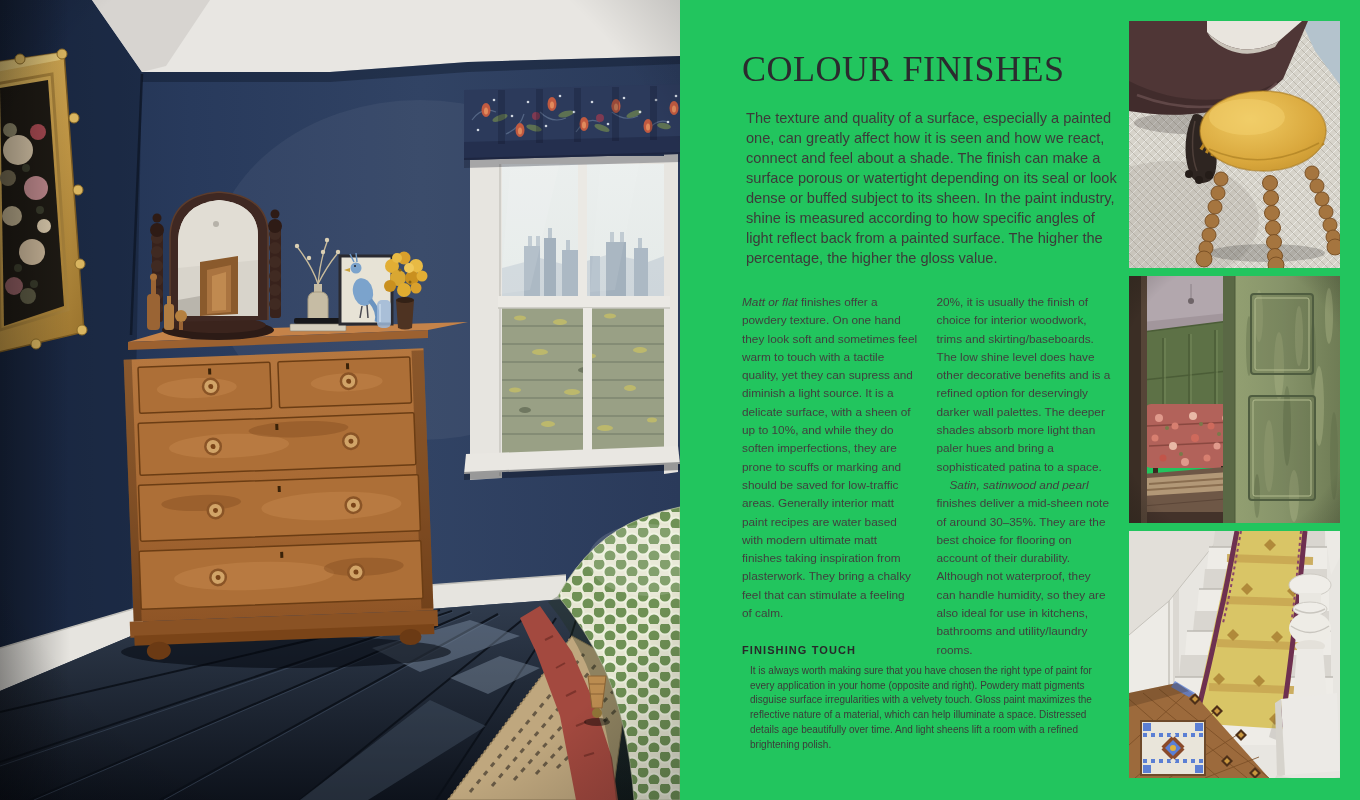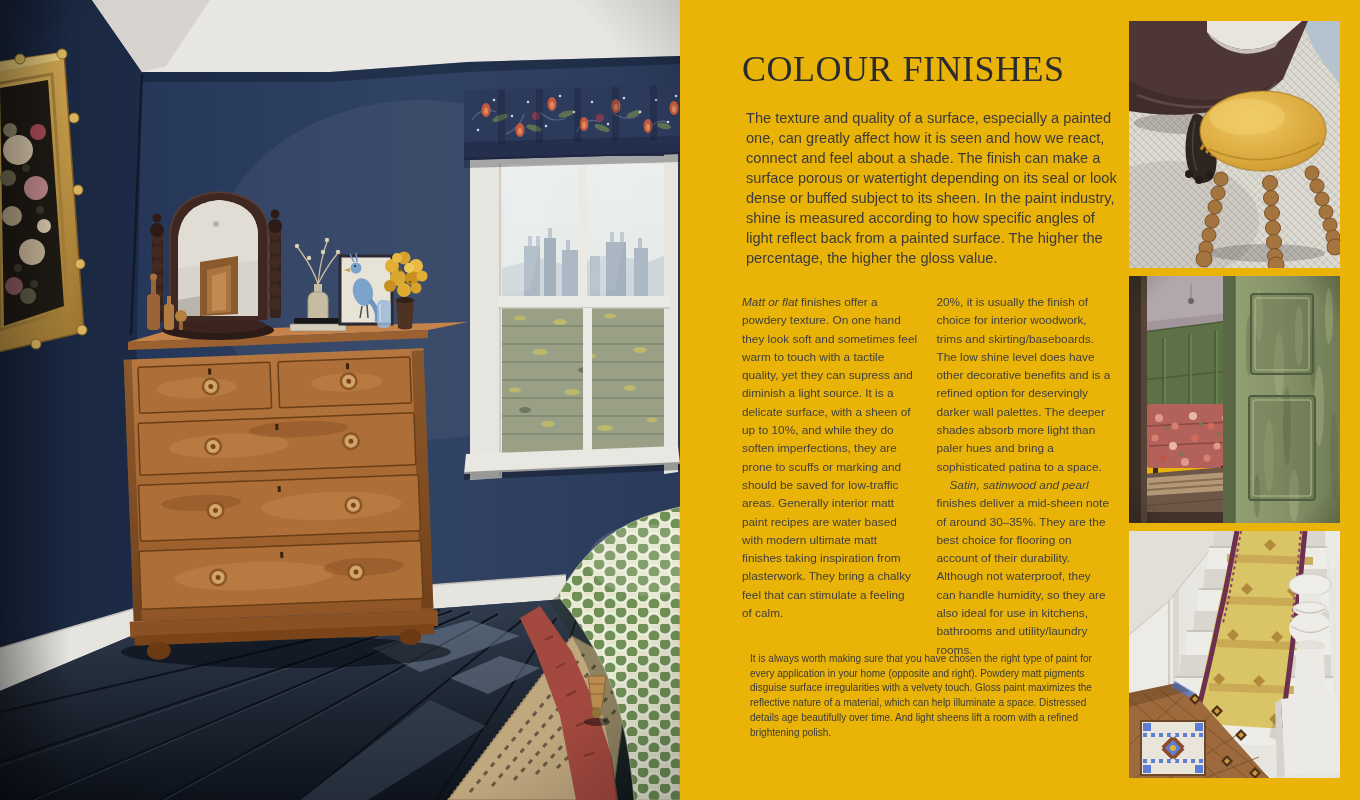--- a/index.html
+++ b/index.html
@@ -1,21 +1,21 @@
 <!DOCTYPE html>
 <html><head>
 <meta charset="utf-8">
 <style>
   html,body{margin:0;padding:0;}
   body{width:1360px;height:800px;background:#ffffff;font-family:"Liberation Sans",sans-serif;}
   .spread{position:relative;width:1360px;height:800px;background:#fdfdfc;overflow:hidden;}
   figure{margin:0;padding:0;}
   .photo-left{position:absolute;left:0;top:0;width:680px;height:800px;}
   .photo-left svg{display:block;}
-  .page-right{position:absolute;left:680px;top:0;width:680px;height:800px;background:#eab308;}
+  .page-right{position:absolute;left:680px;top:0;width:680px;height:800px;background:#22c55e;}
   .title{position:absolute;left:62px;top:48px;margin:0;font-family:"Liberation Serif","DejaVu Serif",serif;
          font-weight:400;font-size:36px;line-height:42px;letter-spacing:0.5px;color:#2b2b2e;}
   .intro{position:absolute;left:62px;top:104px;width:374px;margin:4px;
          font-size:14.6px;line-height:20px;color:#3c3b39;}
   .cols{position:absolute;left:62px;top:293px;width:370px;display:flex;gap:19px;}
   .col{width:176px;font-family:Liberation Sans, sans-serif;
        font-size:11.8px;line-height:18.3px;color:#41403e;}
   .col p{margin:0;}
   .col p.indent{text-indent:13px;}
   .col em{font-style:italic;}
@@ -481,20 +481,21 @@
       <div class="col">
         <p><em>Matt or flat</em><span> finishes offer a powdery texture. On one hand they look soft and sometimes feel warm to touch with a tactile quality, yet they can supress and diminish a light source. It is a delicate surface, with a sheen of up to 10%, and while they do soften imperfections, they are prone to scuffs or marking and should be saved for low-traffic areas.  Generally interior matt paint recipes are water based with modern ultimate matt finishes taking inspiration from plasterwork. They bring a chalky feel that can stimulate a feeling of calm.</span></p>
       </div>
       <div class="col">
         <p><span>20%, it is usually the finish of choice for interior woodwork, trims and skirting/baseboards. The low shine level does have other decorative benefits and is a refined option for deservingly darker wall palettes. The deeper shades absorb more light than paler hues and bring a sophisticated patina to a space.</span></p>
         <p class="indent"><em>Satin, satinwood and pearl</em><span> finishes deliver a mid-sheen note of around 30–35%. They are the best choice for flooring on account of their durability. Although not waterproof, they can handle humidity, so they are also ideal for use in kitchens, bathrooms and utility/laundry rooms.</span></p>
       </div>
     </div>
 
     <div class="finishing">
+      <h4>FINISHING TOUCH</h4>
       <p>It is always worth making sure that you have chosen the right type of paint for every application in your home (opposite and right). Powdery matt pigments disguise surface irregularities with a velvety touch. Gloss paint maximizes the reflective nature of a material, which can help illuminate a space. Distressed details age beautifully over time. And light sheens lift a room with a refined brightening polish.</p>
     </div>
 
     <div class="side-photos">
 
       <figure aria-label="Claw-foot bathtub in dark plum beside a mustard velvet bobbin stool on pale carpet">
         <svg viewBox="0 0 211 247" width="211" height="247">
           <defs>
             <radialGradient id="p1Must" cx="0.4" cy="0.35" r="0.9">
               <stop offset="0" stop-color="#efca62"></stop>

